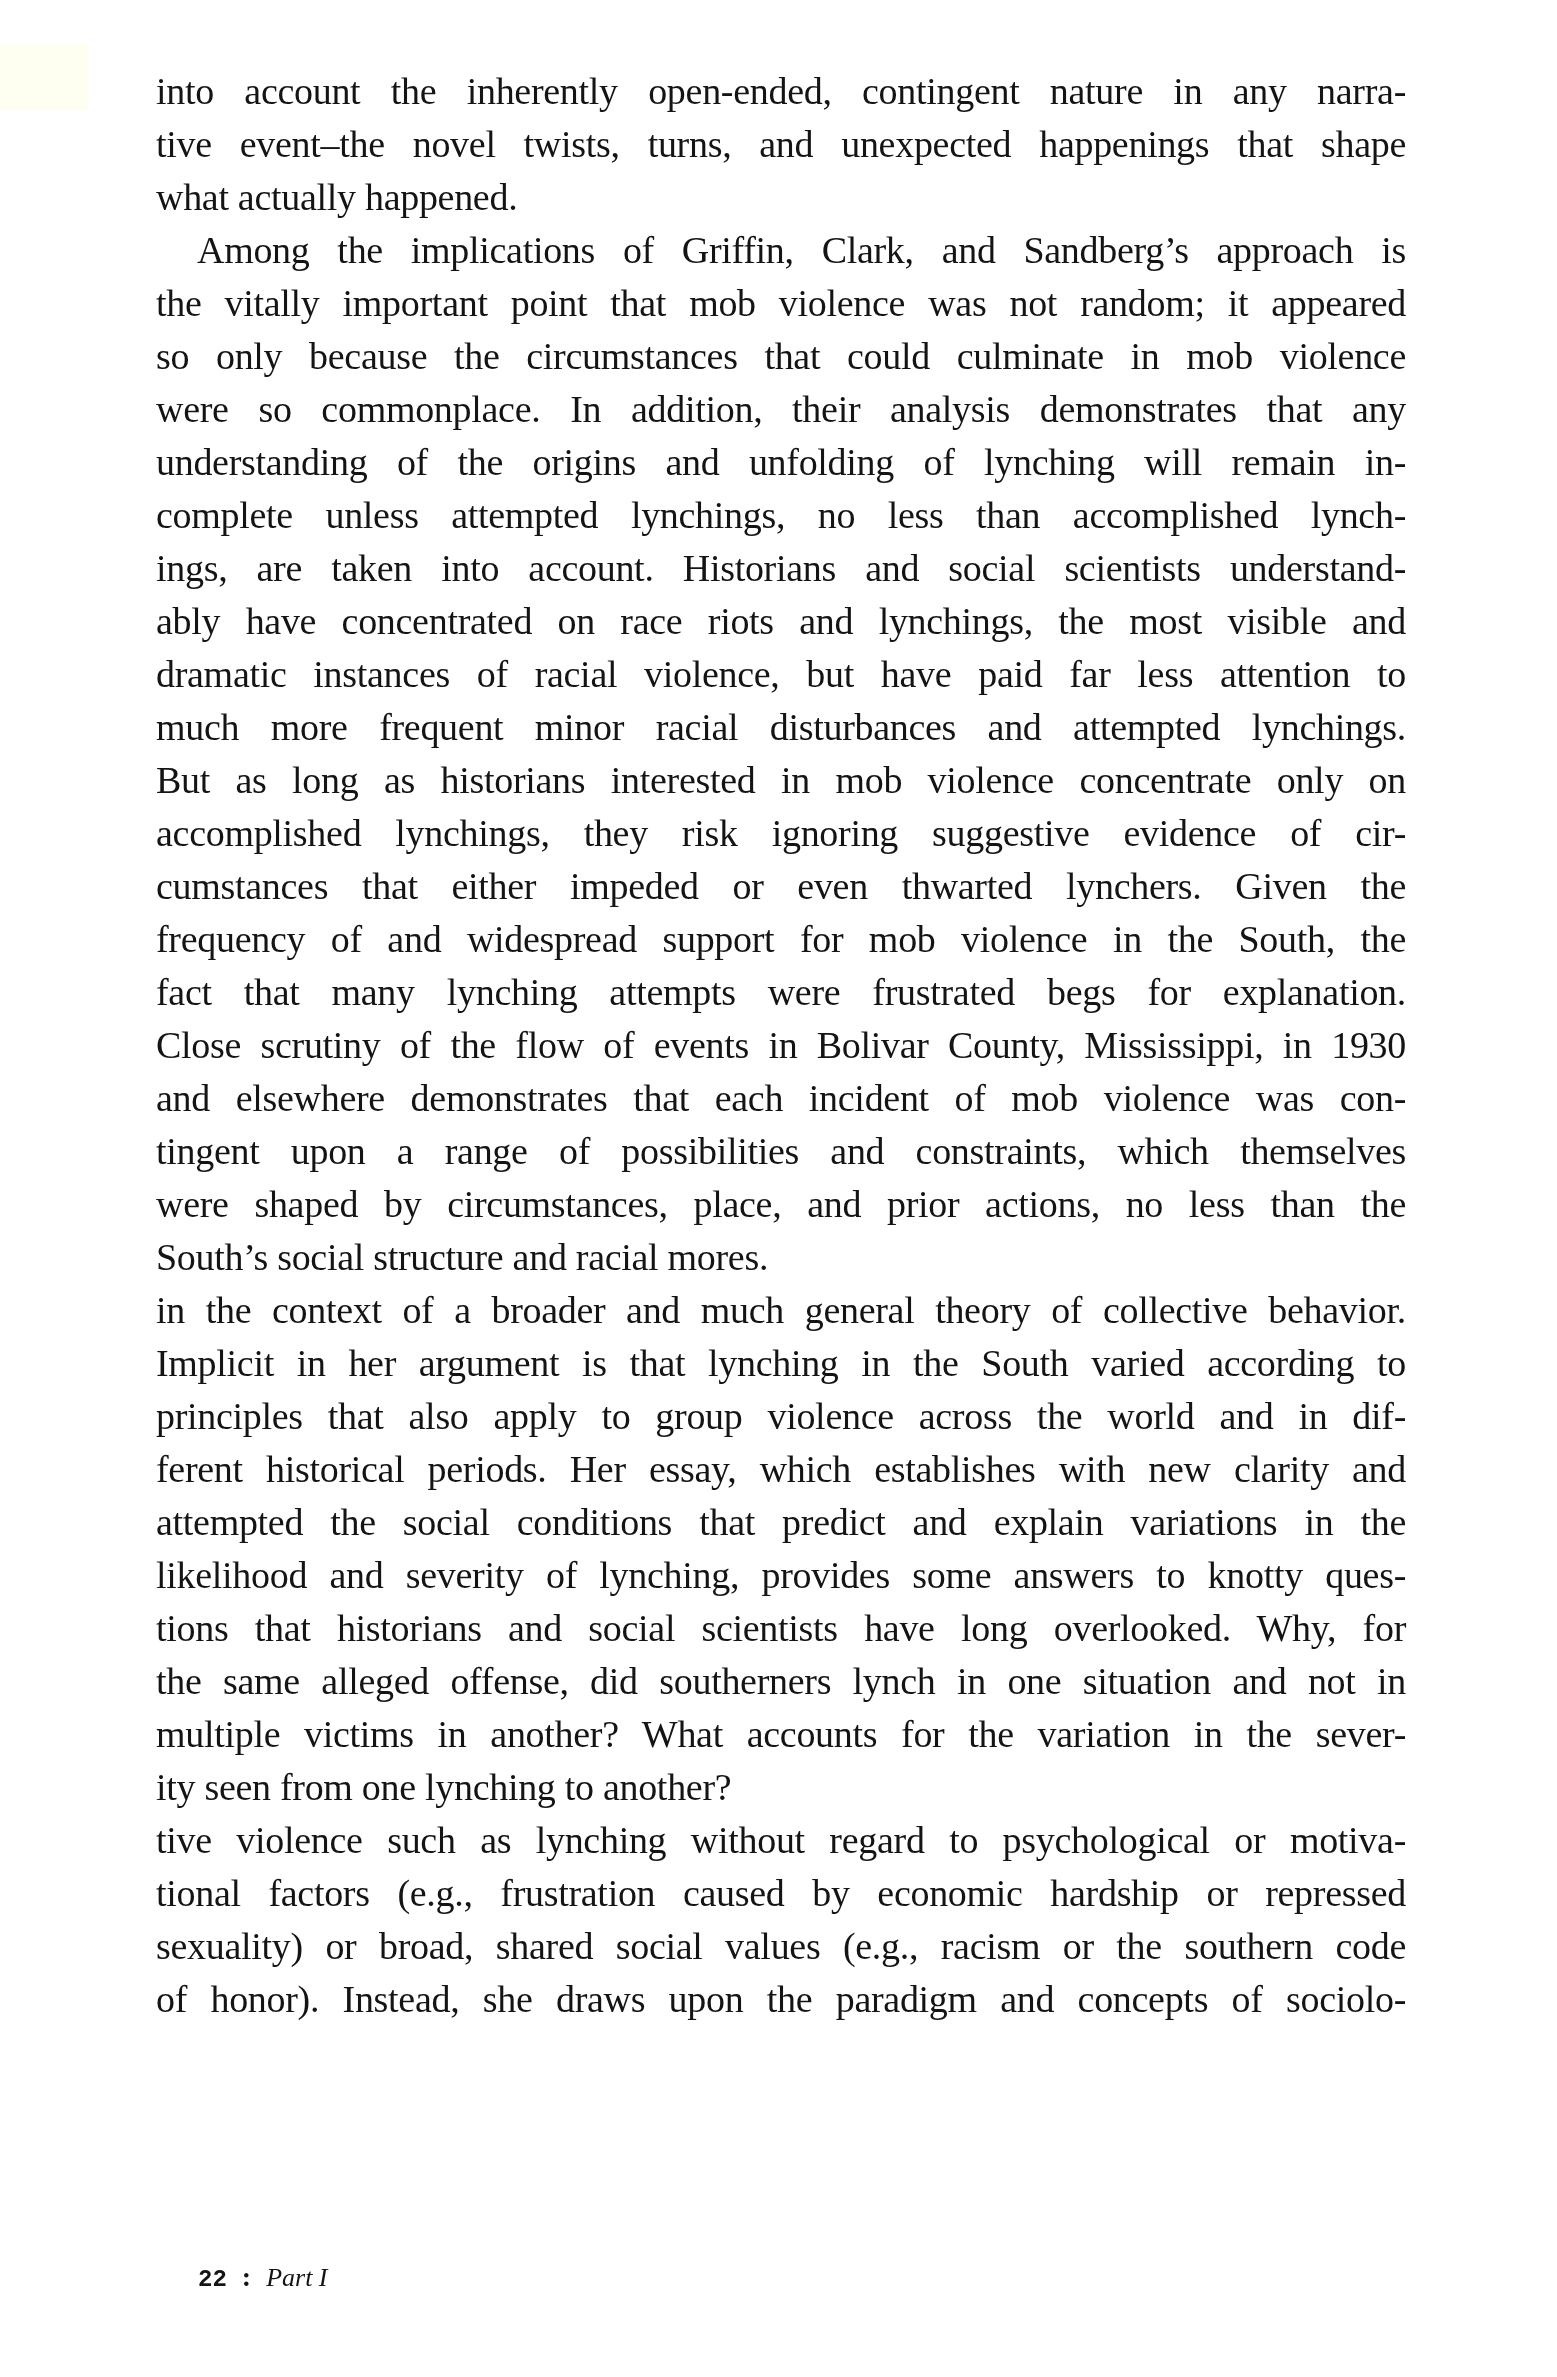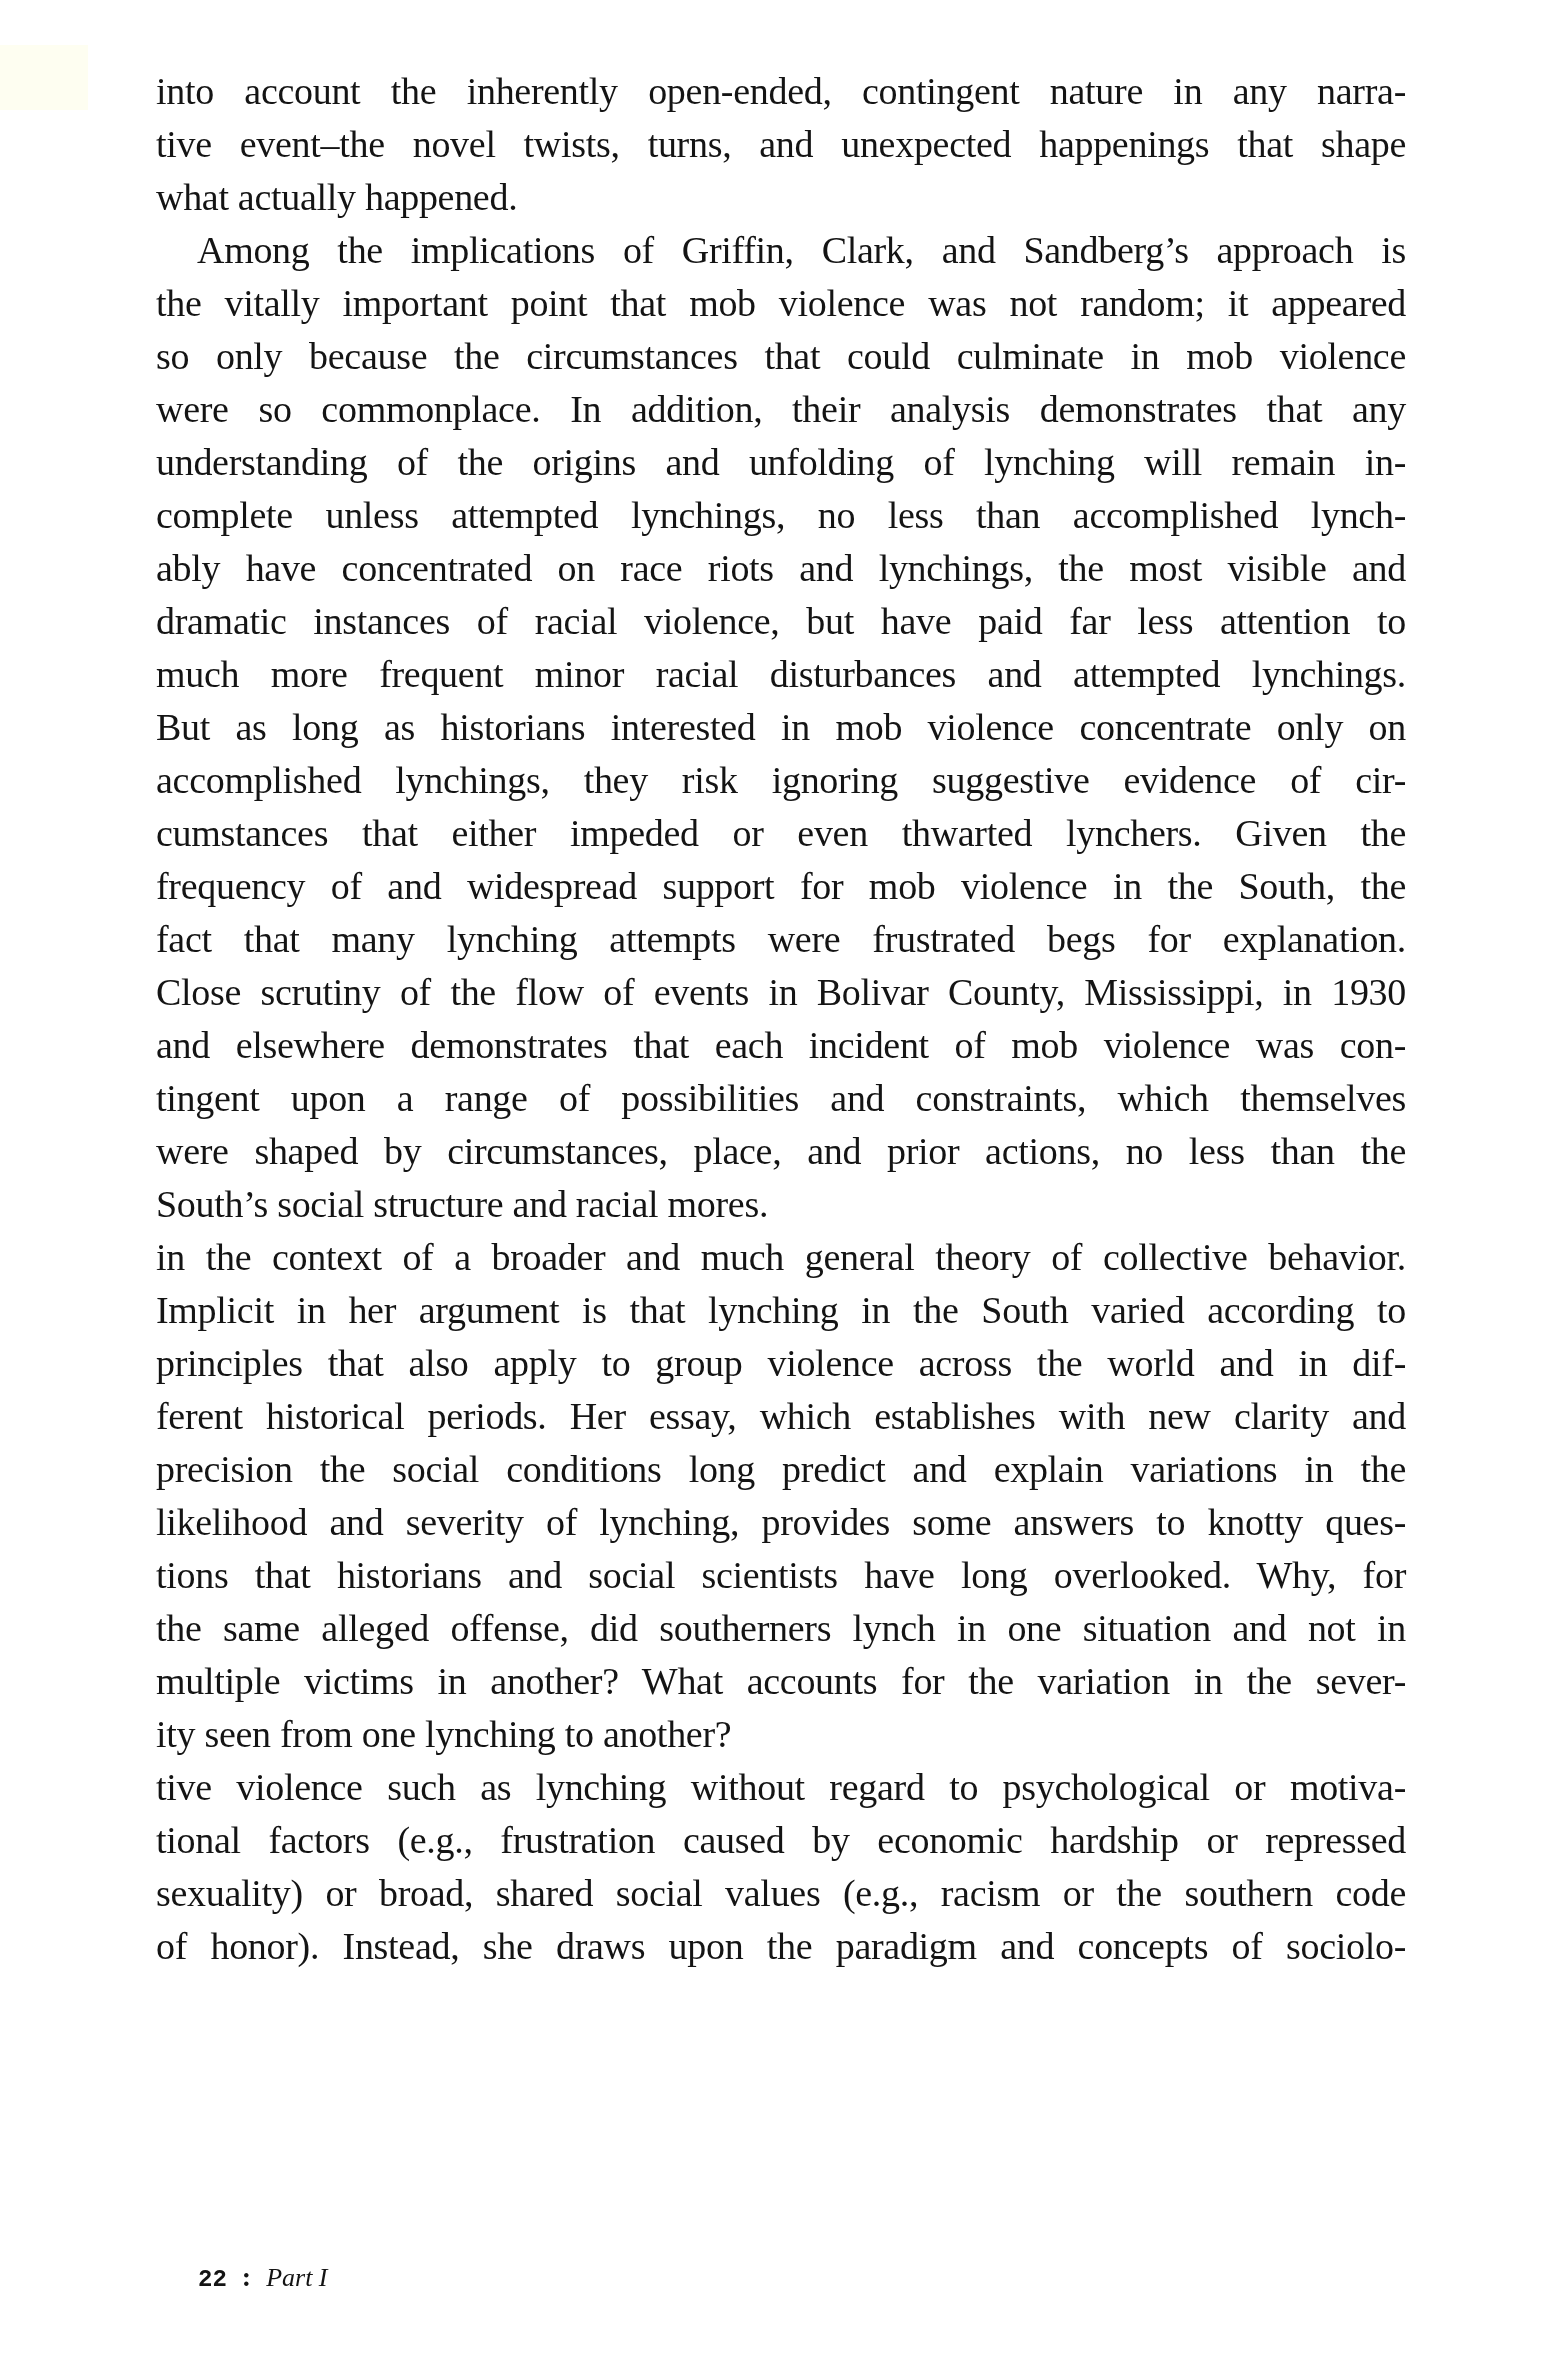--- a/index.html
+++ b/index.html
@@ -88,40 +88,41 @@
         <span class="line">tive event–the novel twists, turns, and unexpected happenings that shape</span>
         <span class="line last">what actually happened.</span>
       </div>
       <div>
         <span class="line indent">Among the implications of Griffin, Clark, and Sandberg’s approach is</span>
         <span class="line">the vitally important point that mob violence was not random; it appeared</span>
         <span class="line">so only because the circumstances that could culminate in mob violence</span>
         <span class="line">were so commonplace. In addition, their analysis demonstrates that any</span>
         <span class="line">understanding of the origins and unfolding of lynching will remain in-</span>
         <span class="line">complete unless attempted lynchings, no less than accomplished lynch-</span>
+        <span class="line">ings, are taken into account. Historians and social scientists understand-</span>
         <span class="line">ably have concentrated on race riots and lynchings, the most visible and</span>
         <span class="line">dramatic instances of racial violence, but have paid far less attention to</span>
         <span class="line">much more frequent minor racial disturbances and attempted lynchings.</span>
         <span class="line">But as long as historians interested in mob violence concentrate only on</span>
         <span class="line">accomplished lynchings, they risk ignoring suggestive evidence of cir-</span>
         <span class="line">cumstances that either impeded or even thwarted lynchers. Given the</span>
         <span class="line">frequency of and widespread support for mob violence in the South, the</span>
         <span class="line">fact that many lynching attempts were frustrated begs for explanation.</span>
         <span class="line">Close scrutiny of the flow of events in Bolivar County, Mississippi, in 1930</span>
         <span class="line">and elsewhere demonstrates that each incident of mob violence was con-</span>
         <span class="line">tingent upon a range of possibilities and constraints, which themselves</span>
         <span class="line">were shaped by circumstances, place, and prior actions, no less than the</span>
         <span class="line last">South’s social structure and racial mores.</span>
       </div>
       <div>
         <span class="line">in the context of a broader and much general theory of collective behavior.</span>
         <span class="line">Implicit in her argument is that lynching in the South varied according to</span>
         <span class="line">principles that also apply to group violence across the world and in dif-</span>
         <span class="line">ferent historical periods. Her essay, which establishes with new clarity and</span>
-        <span class="line">precision the social conditions long predict and explain variations in the</span>
+        <span class="line">attempted the social conditions that predict and explain variations in the</span>
         <span class="line">likelihood and severity of lynching, provides some answers to knotty ques-</span>
         <span class="line">tions that historians and social scientists have long overlooked. Why, for</span>
         <span class="line">the same alleged offense, did southerners lynch in one situation and not in</span>
         <span class="line">multiple victims in another? What accounts for the variation in the sever-</span>
         <span class="line last">ity seen from one lynching to another?</span>
       </div>
       <div>
         <span class="line">tive violence such as lynching without regard to psychological or motiva-</span>
         <span class="line">tional factors (e.g., frustration caused by economic hardship or repressed</span>
         <span class="line">sexuality) or broad, shared social values (e.g., racism or the southern code</span>

